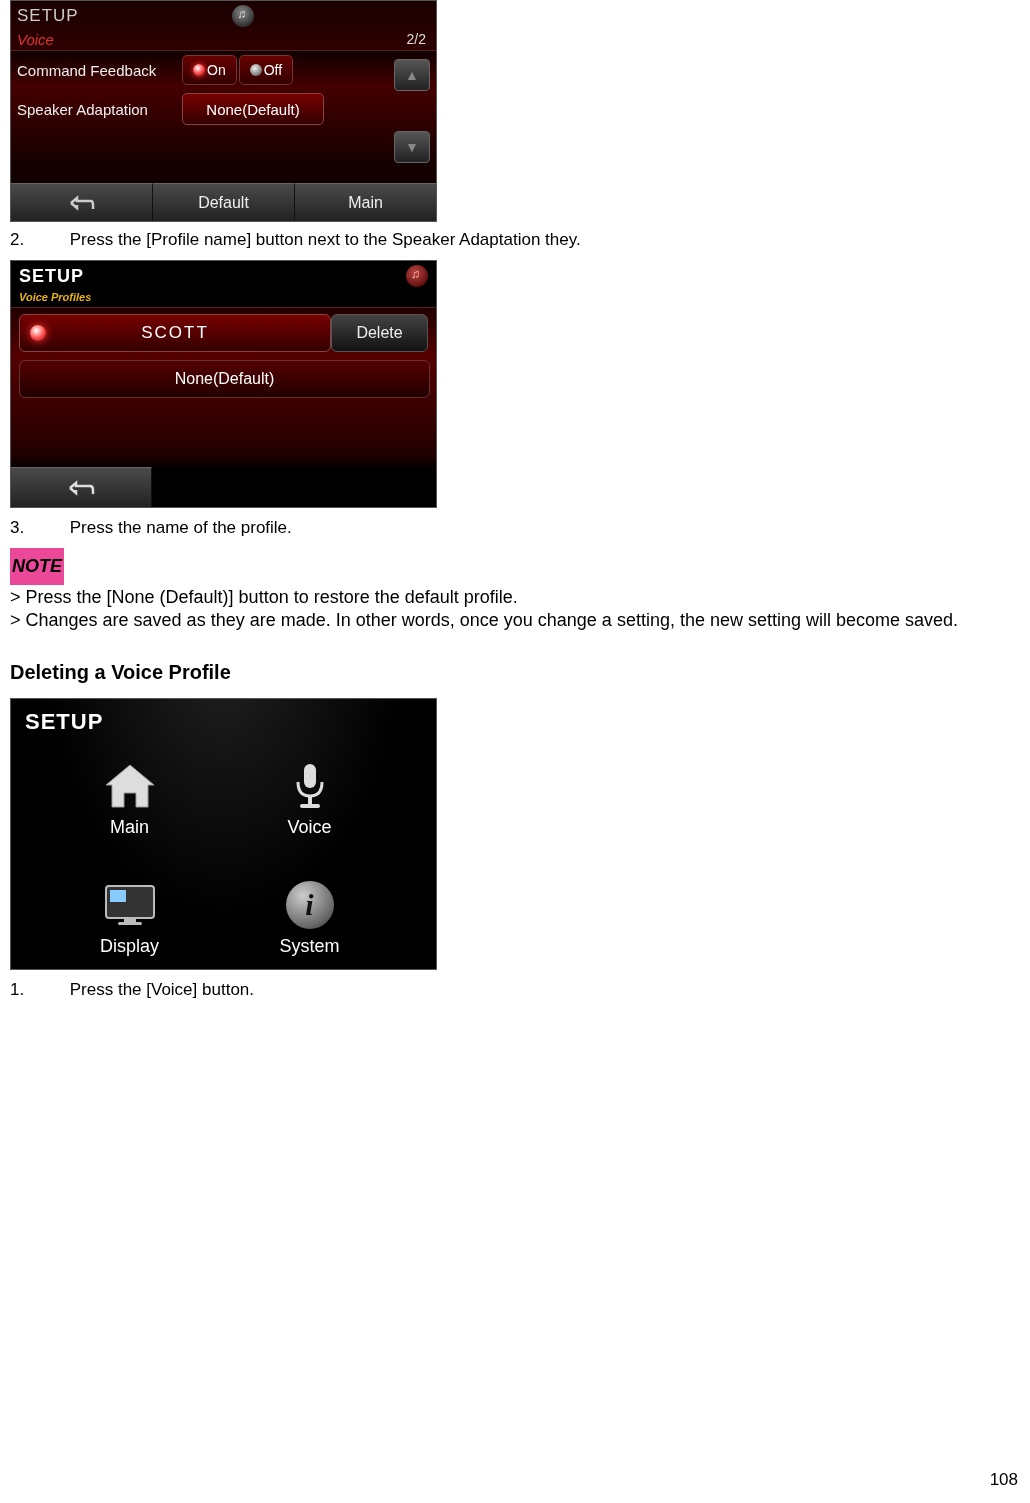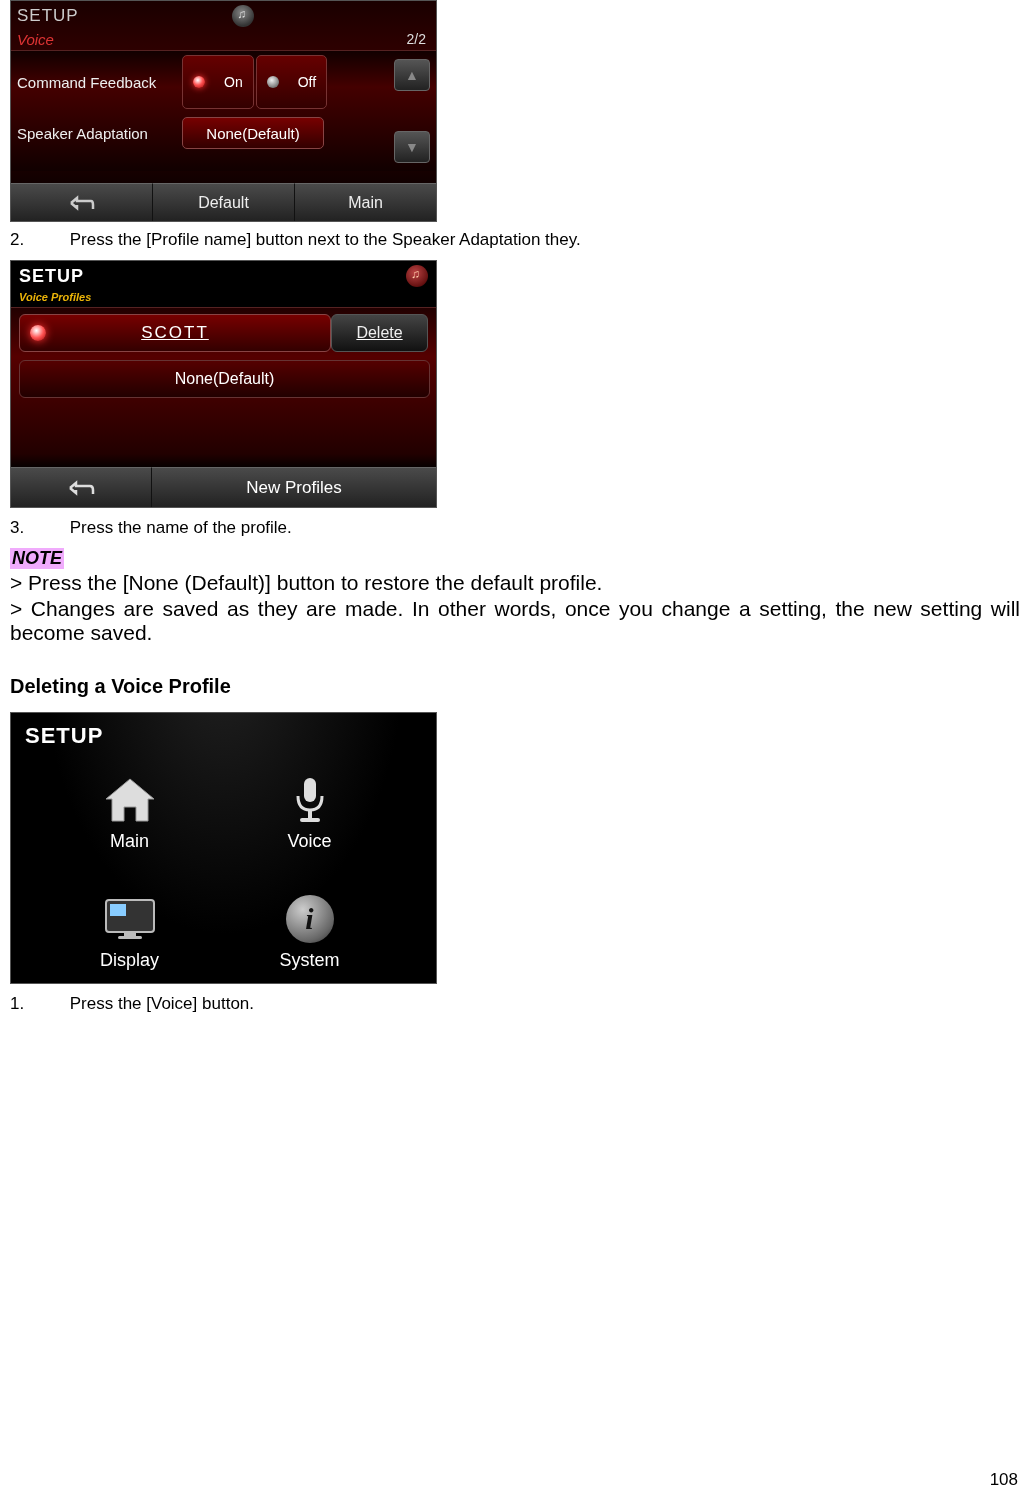--- a/index.html
+++ b/index.html
@@ -89,22 +89,22 @@
     gap: 2px;
   }
   .pill-btn {
     display:flex; align-items:center; justify-content:center;
     height:28px;
     border-radius:5px;
     background: linear-gradient(#600, #300);
     border:1px solid #733;
     font-size:14px;
     color:#fff;
-    gap:19px;
-    padding: 12px 10px;
+    gap:2px;
+    padding: 0 10px;
   }
   .pill-btn .dot{
     width:12px;height:12px;border-radius:50%;
     background: radial-gradient(circle at 40% 35%, #eee, #888 60%, #444);
   }
   .pill-btn.on .dot{
     background: radial-gradient(circle at 40% 35%, #fff, #f55 45%, #900);
     box-shadow: 0 0 6px #f33;
   }
   .profile-btn {
@@ -175,21 +175,21 @@
     border-bottom:1px solid #522;
     font-weight:bold;
   }
   .s2-body{
     background:linear-gradient(#200 0%, #500 30%, #200 90%, #000 100%);
     height:150px;
     padding:6px 8px;
     position:relative;
   }
   .prof-row{
-    display:flex;align-items:flex-start;margin-bottom:8px;text-decoration:underline;
+    display:flex;align-items:flex-start;margin-bottom:8px;
   }
   .prof-main{
     flex:1;height:36px;border-radius:6px;
     background:linear-gradient(#700,#300);
     border:1px solid #844;
     display:flex;align-items:center;justify-content:center;
     color:#fff;font-size:17px;letter-spacing:2px;
     position:relative;
   }
   .prof-main .seldot{
@@ -223,27 +223,27 @@
     border-top:1px solid #666;border-right:1px solid #111;
   }
   .s2-new{
     flex:1;display:flex;align-items:center;justify-content:center;
     background:linear-gradient(#4a4a4a,#222);
     border-top:1px solid #666;font-size:17px;color:#fff;
   }
 
   .note-label{
     font-weight:bold;font-style:italic;
-    background:#f0abfc;color:#000;
-    padding:0 2px;
+    background:#ec4899;color:#000;
+    padding:8px 2px;
     display:inline-block;
     font-size:18px;
   }
   .note-line{
-    font-size:21px;
+    font-size:18px;
     margin:2px 0;
     text-align: justify;
   }
   .note-line2{
     text-align: justify;
   }
   .section-heading{
     font-weight:bold;
     font-size:20px;
     margin:30px 0 14px 0;
@@ -381,23 +381,20 @@
         <span>None(Default)</span>
       </div>
     </div>
     <div class="s2-footer">
       <div class="s2-back">
         <svg width="28" height="18" viewBox="0 0 28 18">
           <path d="M3 9 L9 4 L9 7 L23 7 Q26 7 26 11 L26 15" fill="none" stroke="#ddd" stroke-width="2.5"></path>
           <path d="M3 9 L9 14 L9 11" fill="none" stroke="#ddd" stroke-width="2.5"></path>
         </svg>
       </div>
-      <div class="s2-new">
-        <span>New Profiles</span>
-      </div>
     </div>
   </div>
 
   <div class="step-text">
     <span class="step-num">3.</span>
     <span>Press the name of the profile.</span>
   </div>
 
   <div><span class="note-label">NOTE</span></div>
   <div class="note-line">&gt; Press the [None (Default)] button to restore the default profile.</div>

